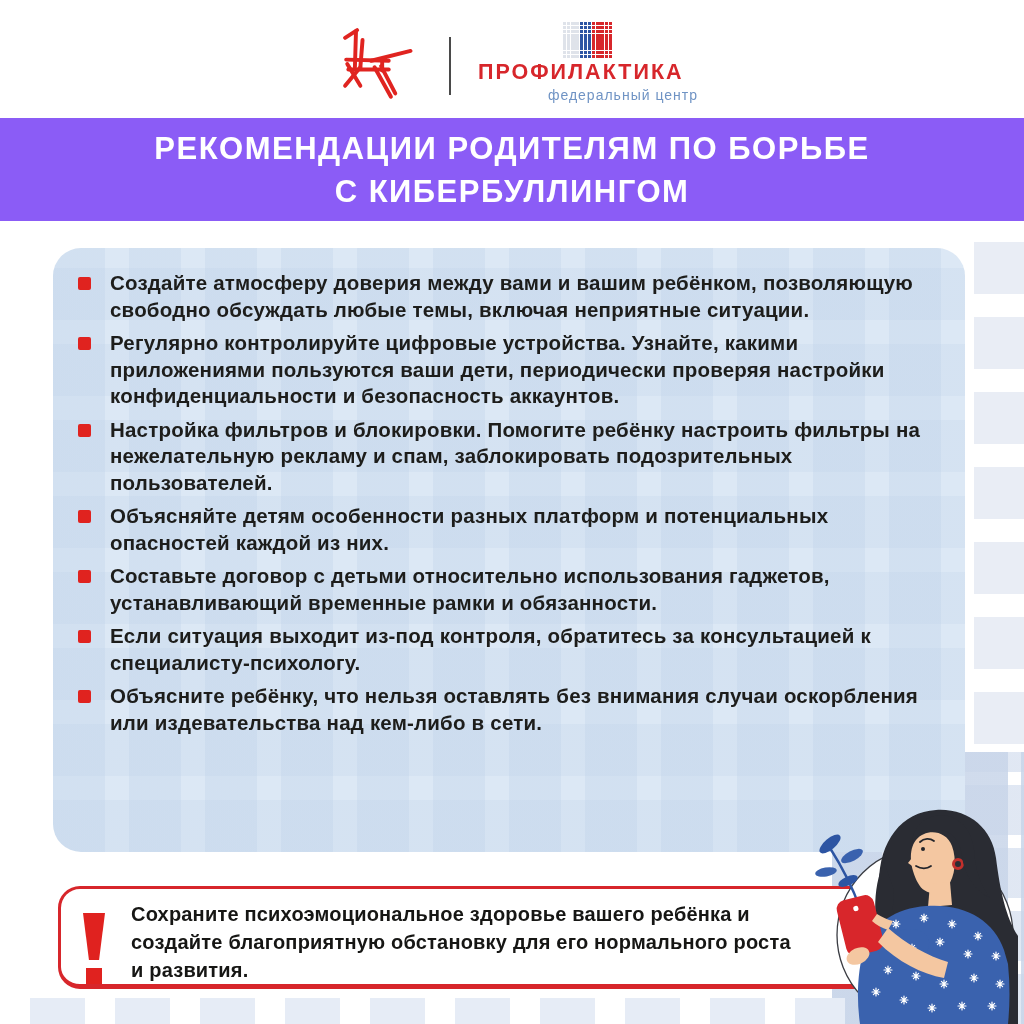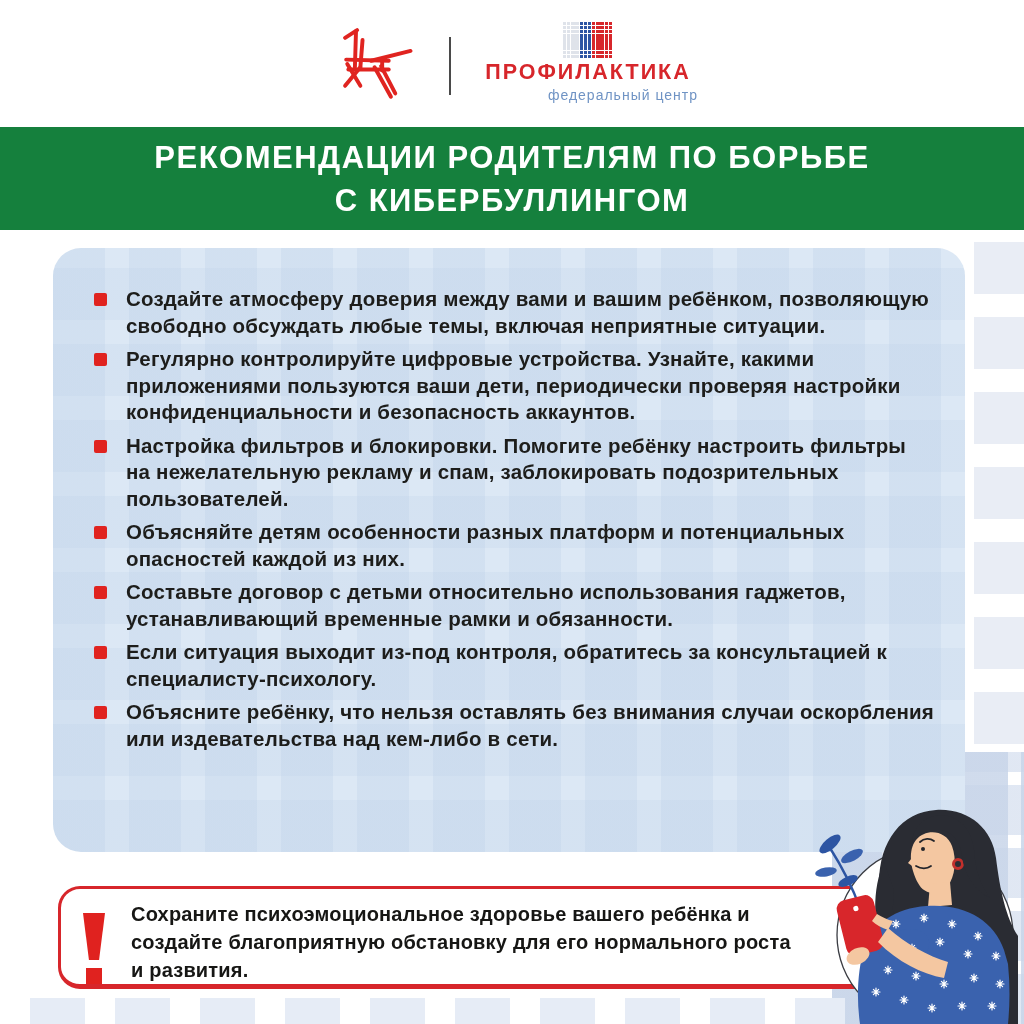--- a/index.html
+++ b/index.html
@@ -27,46 +27,46 @@
   .chair-logo{position:absolute;left:340px;top:28px;width:80px;height:72px;}
   .header-divider{position:absolute;left:449px;top:37px;width:2px;height:58px;background:#4a4a4a;}
   .grid-logo{
     position:absolute;left:563px;top:22px;width:50px;height:36px;
     background-image:
       repeating-linear-gradient(0deg,rgba(255,255,255,0) 0 3.3px,#ffffff 3.3px 4.1px),
       repeating-linear-gradient(90deg,rgba(255,255,255,0) 0 3.3px,#ffffff 3.3px 4.15px),
       linear-gradient(90deg,#dfe3ea 0 17px,#2d55a3 17px 29px,#d7262b 29px 50px);
   }
   .org-name{
-    position:absolute;left:478px;top:60px;width:220px;text-align:center;
+    position:absolute;left:478px;top:60px;width:220px;text-align:left;
     font-size:21.5px;font-weight:bold;letter-spacing:2px;color:#d7262b;white-space:nowrap;
   }
   .org-subtitle{
     position:absolute;left:478px;top:87px;width:220px;text-align:right;
     font-size:14px;letter-spacing:1px;color:#6f93c4;white-space:nowrap;
   }
 
   .banner{
-    position:absolute;left:0;top:127px;width:1024px;height:103px;background:#15803d;z-index:2;
+    position:absolute;left:0;top:118px;width:1024px;height:103px;background:#8b5cf6;z-index:2;
     display:flex;flex-direction:column;justify-content:center;align-items:center;
   }
   .banner-line{
     color:#ffffff;font-weight:bold;font-size:31px;line-height:43px;
     letter-spacing:1.5px;white-space:nowrap;
   }
 
   .panel{
     position:absolute;left:53px;top:248px;width:912px;height:604px;z-index:2;
     background-color:#dce8f5;border-radius:28px;box-sizing:border-box;
     background-image:
       repeating-linear-gradient(90deg,rgba(187,207,231,0.30) 0 52px,rgba(255,255,255,0) 52px 76px),
       repeating-linear-gradient(0deg,rgba(187,207,231,0.22) 0 52px,rgba(255,255,255,0) 52px 76px);
     padding:22px 14px 0 25px;
   }
-  .rec-list{list-style:none;margin:16px;padding:0;max-width:852px;}
+  .rec-list{list-style:none;margin:0;padding:0;max-width:852px;}
   .rec-list li{
     position:relative;padding-left:32px;margin:0 0 7px 0;
     font-size:20.5px;line-height:26.5px;font-weight:bold;color:#1d1d1b;letter-spacing:0.2px;
   }
   .rec-list li::before{
     content:"";position:absolute;left:0;top:7px;width:13px;height:13px;
     background:#e0231f;border-radius:2px;
   }
 
   .callout{

